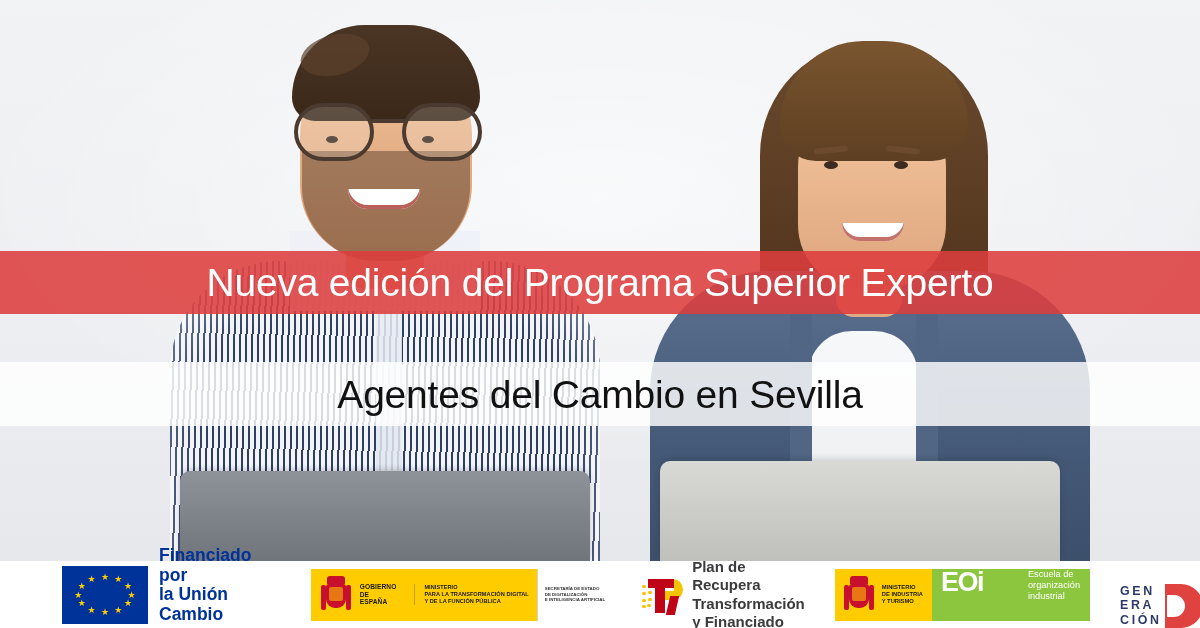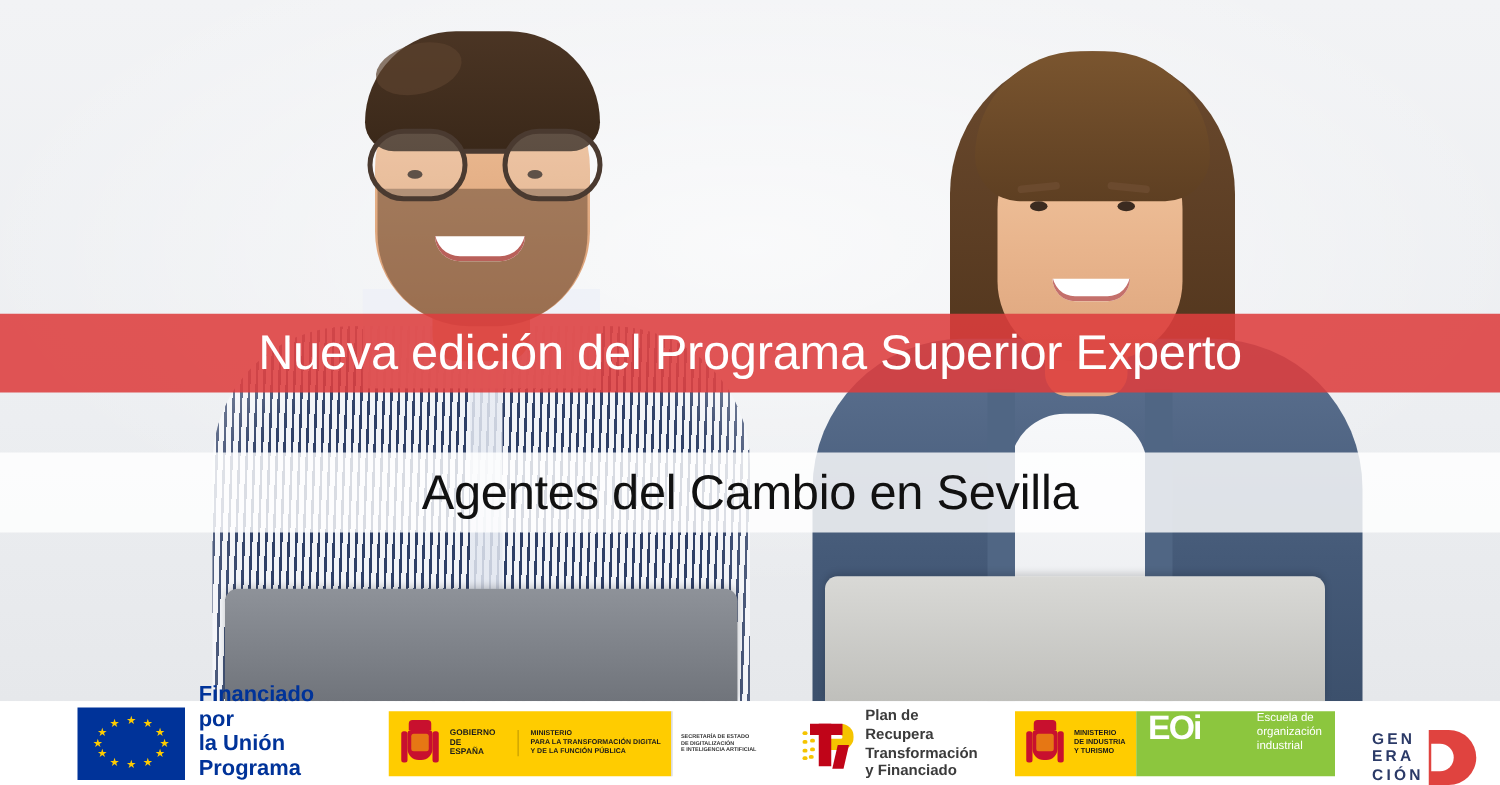--- a/index.html
+++ b/index.html
@@ -235,21 +235,21 @@
   }
   .tr-r-leg{
     position:absolute;left:26px;top:21px;width:9px;height:19px;background:#C00418;
     transform:skewX(-13deg);
   }
   .tr-dots{position:absolute;left:0;top:8px;width:10px;height:26px;}
   .tr-dots i{
     position:absolute;width:3.4px;height:3.4px;background:#F5C400;border-radius:50%;
   }
   .prtr-text{display:flex;flex-direction:column;line-height:1.22;}
-  .prtr-text span{font-size:12px;font-weight:bold;color:#3b3b3b;}
+  .prtr-text span{font-size:15px;font-weight:bold;color:#3b3b3b;}
 
   
   .indu{margin-left:30px;}
   .indu-yellow{
     display:flex;align-items:center;background:#FFCC00;height:52px;padding:0 9px;gap:8px;
   }
   .indu-name{display:flex;flex-direction:column;line-height:1.2;}
   .indu-name span{font-size:5.8px;font-weight:bold;color:#1a1a1a;white-space:nowrap;}
   .eoi{
     display:flex;align-items:flex-start;background:#8CC63E;height:52px;padding:0 10px 0 9px;gap:8px;
@@ -344,21 +344,21 @@
             <span class="eu-star" style="left: 65.5%; top: 76.8468%;">★</span>
             <span class="eu-star" style="left: 50%; top: 81%;">★</span>
             <span class="eu-star" style="left: 34.5%; top: 76.8468%;">★</span>
             <span class="eu-star" style="left: 23.1532%; top: 65.5%;">★</span>
             <span class="eu-star" style="left: 19%; top: 50%;">★</span>
             <span class="eu-star" style="left: 23.1532%; top: 34.5%;">★</span>
             <span class="eu-star" style="left: 34.5%; top: 23.1532%;">★</span>
           </div>
         <div class="eu-text">
           <span class="eu-t1">Financiado por</span>
-          <span class="eu-t2">la Unión Programa</span>
+          <span class="eu-t2">la Unión Cambio</span>
           <span class="eu-t3">NextGenerationEU</span>
         </div>
       </div>
 
       <div class="logo gob">
         <div class="gob-yellow">
           <div class="escudo">
             <div class="crown"></div>
               <div class="pillar l"></div>
             <div class="shield"></div>

